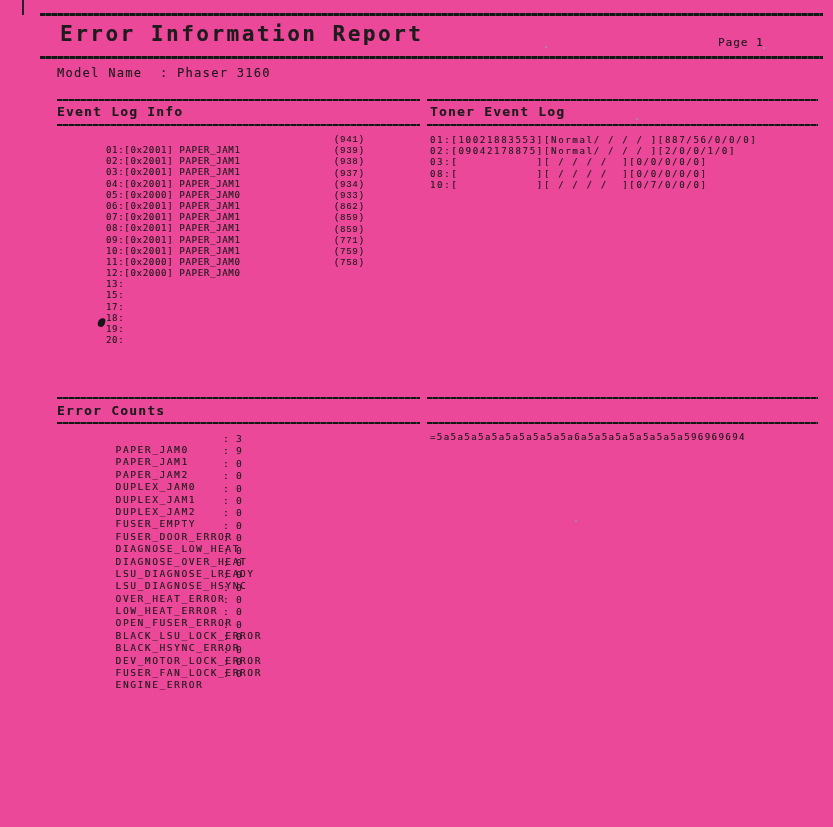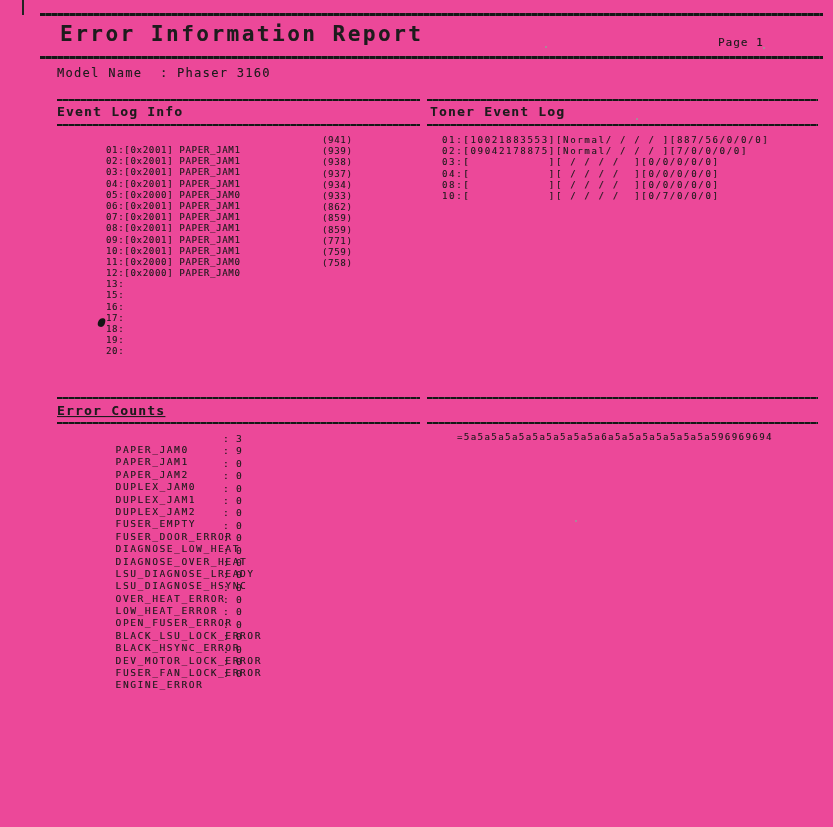--- a/index.html
+++ b/index.html
@@ -22,28 +22,28 @@
     font-size:21px;font-weight:bold;letter-spacing:2.5px;white-space:nowrap;
   }
   .page-label{position:absolute;left:707px;top:36px;font-size:11px;letter-spacing:1px;margin-left:11px;}
   .model-row{position:absolute;left:57px;top:66px;font-size:12px;letter-spacing:1.3px;white-space:nowrap;}
   .model-row .model-value{position:absolute;left:103px;top:0;white-space:pre;}
   .section-heading{
     position:absolute;font-size:13px;font-weight:bold;letter-spacing:1.2px;white-space:nowrap;
   }
   .event-rows{position:absolute;left:57px;top:135px;width:340px;}
   .event-row{position:relative;height:11.2px;font-size:9px;letter-spacing:0.7px;white-space:pre;}
-  .event-row .event-count{position:absolute;left:265px;top:0;}
+  .event-row .event-count{position:absolute;left:277px;top:0;font-family:Liberation Mono, monospace;}
   .toner-rows{position:absolute;left:430px;top:135px;width:392px;}
-  .toner-row{height:11.2px;font-size:9px;letter-spacing:1.7px;white-space:pre;margin-left:12px;}
+  .toner-row{height:11.2px;font-size:9px;letter-spacing:1.7px;white-space:pre;}
   .error-rows{position:absolute;left:57px;top:433px;width:340px;}
   .error-row{position:relative;height:12.4px;font-size:9.5px;letter-spacing:1.6px;white-space:pre;}
   .error-row .error-sep{position:absolute;left:166px;top:0;}
   .error-row .error-value{position:absolute;left:179px;top:0;}
-  .garbled-text{position:absolute;left:430px;top:432px;font-size:9px;letter-spacing:1.45px;white-space:pre;margin-left:27px;}
+  .garbled-text{position:absolute;left:430px;top:432px;font-size:9px;letter-spacing:1.45px;white-space:pre;}
   .ink-smudge{
     position:absolute;left:98px;top:318px;width:7px;height:9px;background:#151515;
     border-radius:60% 40% 55% 45%;transform:rotate(15deg);
   }
   .speck{position:absolute;background:#9a9a9a;border-radius:50%;}
 </style>
 </head>
 <body>
 
 <div class="page">
@@ -134,24 +134,20 @@
         <span>13:</span>
         <span class="event-count"></span>
       </div>
 
 
       <div class="event-row">
         <span>15:</span>
         <span class="event-count"></span>
       </div>
 
-      <div class="event-row">
-        <span>16:</span>
-        <span class="event-count"></span>
-      </div>
 
       <div class="event-row">
         <span>17:</span>
         <span class="event-count"></span>
       </div>
 
       <div class="event-row">
         <span>18:</span>
         <span class="event-count"></span>
       </div>
@@ -170,38 +166,37 @@
   <div class="ink-smudge"></div>
 
   <div class="hrule" style="left:427px;top:99px;width:391px;height:2px;"></div>
   <div class="section-heading" style="left:430px;top:104px;">Toner Event Log</div>
   <div class="hrule" style="left:427px;top:124px;width:391px;height:2px;"></div>
 
   <div class="toner-rows">
 
       <div class="toner-row">01:[10021883553][Normal/ / / / ][887/56/0/0/0]</div>
 
-      <div class="toner-row">02:[09042178875][Normal/ / / / ][7/0/0/0/0]</div>
+      <div class="toner-row">02:[09042178875][Normal/ / / / ][2/0/0/1/0]</div>
 
       <div class="toner-row">03:[           ][ / / / /  ][0/0/0/0/0]</div>
 
-      <div class="toner-row">04:[           ][ / / / /  ][0/0/0/0/0]</div>
 
 
 
 
       <div class="toner-row">08:[           ][ / / / /  ][0/0/0/0/0]</div>
 
 
       <div class="toner-row">10:[           ][ / / / /  ][0/7/0/0/0]</div>
     </div>
 
   <div class="hrule" style="left:57px;top:397px;width:363px;height:2px;"></div>
   <div class="hrule" style="left:427px;top:397px;width:391px;height:2px;"></div>
-  <div class="section-heading" style="left:57px;top:403px;text-decoration:underline;">Error Counts</div>
+  <div class="section-heading" style="left:57px;top:403px;">Error Counts</div>
   <div class="hrule" style="left:57px;top:422px;width:363px;height:2px;"></div>
   <div class="hrule" style="left:427px;top:422px;width:391px;height:2px;"></div>
 
   <div class="error-rows">
 
       <div class="error-row">
         <span>PAPER_JAM0</span>
         <span class="error-sep">:</span>
         <span class="error-value">3</span>
       </div>

